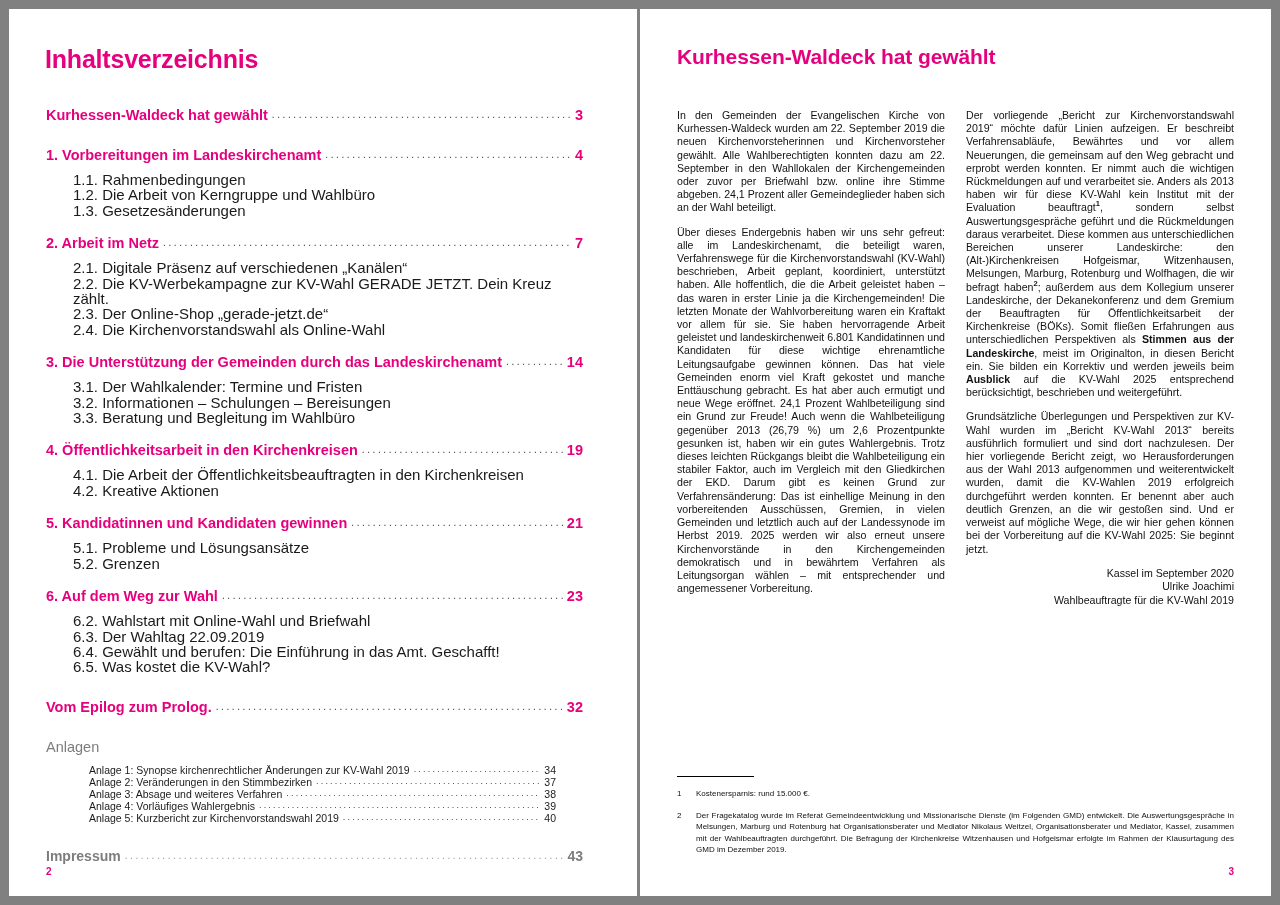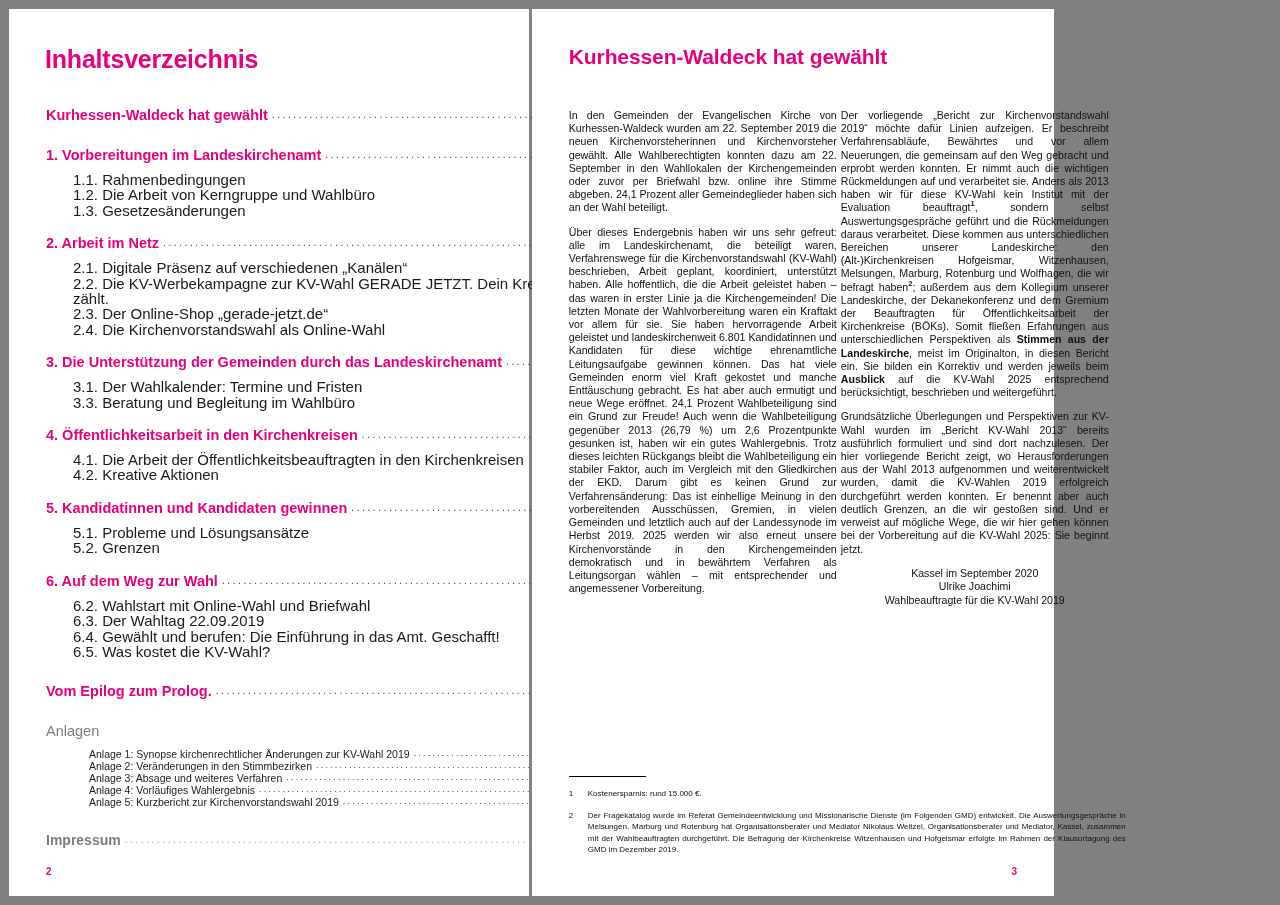--- a/index.html
+++ b/index.html
@@ -10,21 +10,21 @@
   body {
     width: 1280px;
     height: 905px;
     font-family: "Liberation Sans", sans-serif;
     overflow: hidden;
   }
   .spread {
     position: absolute;
     left: 9px;
     top: 9px;
-    width: 1045px;
+    width: 1262px;
     height: 887px;
     background: #fdba74;
     display: flex;
   }
   .page {
     position: relative;
     height: 887px;
     background: #ffffff;
     box-sizing: border-box;
   }
@@ -128,35 +128,35 @@
     font-weight: bold;
     color: #e6007e;
     letter-spacing: -0.1px;
   }
   .cols {
     position: absolute;
     left: 37px;
     top: 100px;
     width: 557px;
     display: flex;
-    gap: 4px;
+    gap: 21px;
   }
   .col {
     width: 268px;
   }
   .col p {
     margin: 0 0 11px 0;
     font-size: 10.6px;
     line-height: 13.2px;
     text-align: justify;
     color: #111111;
     hyphens: auto;
   }
   .col p.sig {
-    text-align: center;
+    text-align: right;
     line-height: 13.4px;
   }
   .col p b { font-weight: bold; }
   sup { font-size: 7.5px; line-height: 0; font-weight: bold; }
 
   
   .fn-rule {
     position: absolute;
     left: 37px;
     top: 767px;
@@ -242,20 +242,21 @@
 
       <div class="gap-md"></div>
 
       <div class="toc-row lvl0">
         <span class="toc-lbl">3. Die Unterstützung der Gemeinden durch das Landeskirchenamt</span>
         <span class="toc-dots">.................................................................................................</span>
         <span class="toc-pg">14</span>
       </div>
       <div class="gap-sm"></div>
       <div class="sub">3.1. Der Wahlkalender: Termine und Fristen</div>
+      <div class="sub">3.2. Informationen – Schulungen – Bereisungen</div>
       <div class="sub">3.3. Beratung und Begleitung im Wahlbüro</div>
 
       <div class="gap-md"></div>
 
       <div class="toc-row lvl0">
         <span class="toc-lbl">4. Öffentlichkeitsarbeit in den Kirchenkreisen</span>
         <span class="toc-dots">.................................................................................................</span>
         <span class="toc-pg">19</span>
       </div>
       <div class="gap-sm"></div>

